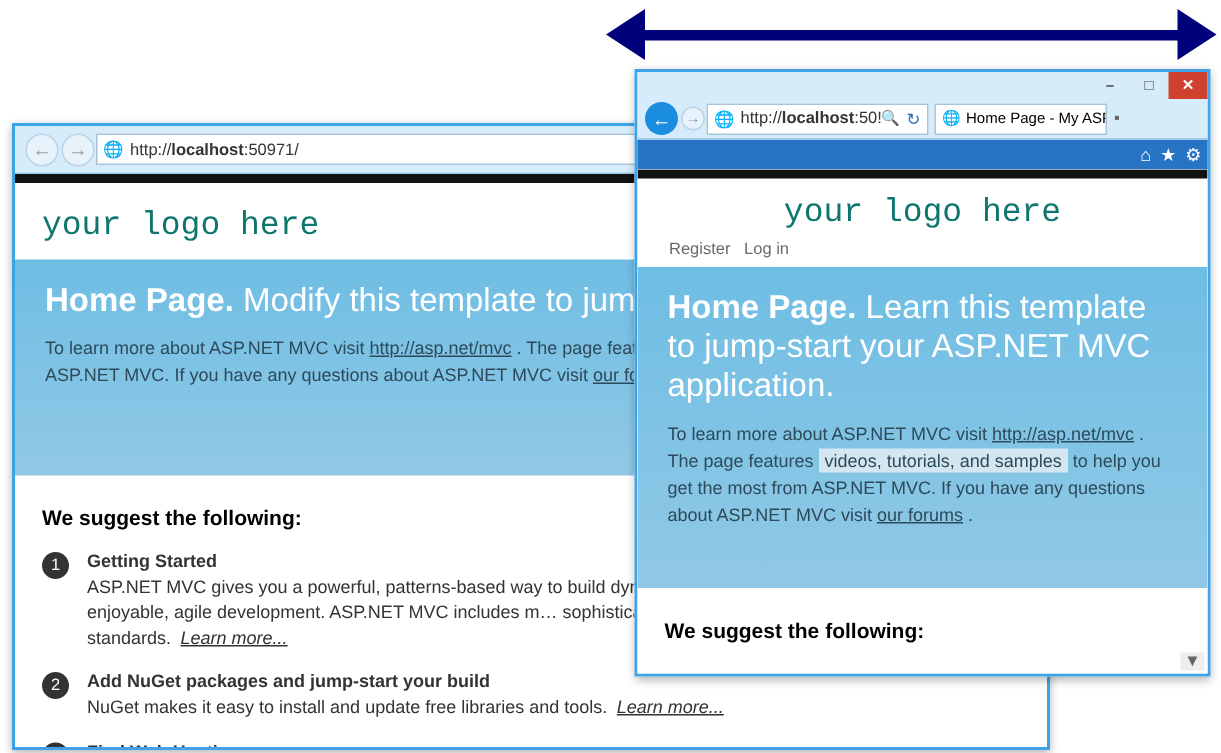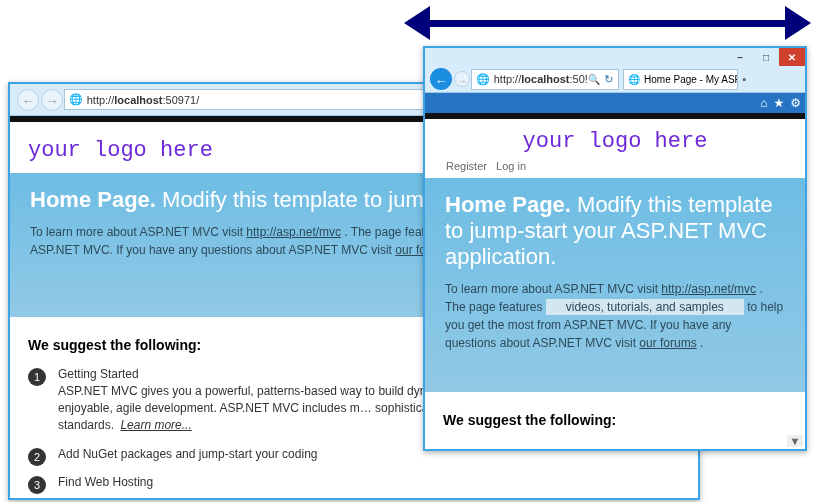--- a/index.html
+++ b/index.html
@@ -145,21 +145,21 @@
 
   
   .viewport { position: absolute; left: 0; right: 0; overflow: hidden; background: #fff; }
   .wide .viewport { top: 32px; bottom: 0; }
   .narrow .viewport { top: 65px; bottom: 0; }
   .blackbar { height: 6px; background: #111; }
   .page-inner { padding: 0 18px; }
   .logo {
     font-family: "Courier New", monospace;
     font-size: 22px;
-    color: #6d28d9;
+    color: #0f766e;
     padding: 16px 0 10px 0;
   }
   .narrow .logo { text-align: center; padding: 10px 0 4px; }
   .account-links {
     text-align: left;
     font-size: 11px;
     color: #6a6a6a;
     padding: 2px 0 6px;
   }
   .account-links span { margin: 0 3px; }
@@ -184,39 +184,39 @@
   }
   .hero h1 b { font-weight: 600; }
   .hero .lead { font-size: 12px; color: #2d4a5a; margin-top: 10px; line-height: 1.5; }
   .hero .lead a, .hero .lead .hl {
     color: #2d4a5a;
     margin-top: 48px;
   }
   .hero .lead a { text-decoration: underline; }
   .hero .lead .hl {
     background: #d4e7f1;
-    padding: 1px 20px;
+    padding: 1px 4px;
   }
   .suggest { padding: 20px 0 4px; }
   .suggest h3 { font-size: 14px; font-weight: 700; }
   .item { position: relative; margin: 14px 0 0 0; font-size: 12px; color: #333; }
   .wide .item { padding-left: 30px; }
   .bullet {
     position: absolute;
     left: 0; top: 1px;
     width: 18px; height: 18px;
     border-radius: 50%;
     background: #333;
     color: #fff;
     font-size: 11px;
     display: flex;
     align-items: center;
     justify-content: center;
   }
-  .item .t { font-weight: 400; display: block; margin-bottom: 2px; }
+  .item .t { font-weight: 700; display: block; margin-bottom: 2px; }
   .item .d { line-height: 1.4; }
   .item .lm { text-decoration: underline; margin-left: 3px; font-style: italic; }
 
   .scroller {
     position: absolute;
     right: 2px;
     bottom: 2px;
     font-size: 11px;
     color: #666;
     background: #eee;
@@ -261,21 +261,22 @@
       </div>
       <div class="suggest">
         <h3>We suggest the following:</h3>
         <div class="item">
           <span class="bullet">1</span>
           <span class="t">Getting Started</span>
           <span class="d"><span>ASP.NET MVC gives you a powerful, patterns-based way to build dynamic websit… control over markup for enjoyable, agile development. ASP.NET MVC includes m… sophisticated applications that use the latest web standards. </span><a class="lm">Learn more...</a></span>
         </div>
         <div class="item">
           <span class="bullet">2</span>
-          <span class="t">Add NuGet packages and jump-start your coding</span>
+          <span class="t">Add NuGet packages and jump-start your build</span>
+          <span class="d"><span>NuGet makes it easy to install and update free libraries and tools. </span><a class="lm">Learn more...</a></span>
         </div>
         <div class="item">
           <span class="bullet">3</span>
           <span class="t">Find Web Hosting</span>
 
         </div>
       </div>
     </div>
   </div>
 </div>
@@ -311,21 +312,21 @@
   </div>
   <div class="viewport">
     <div class="blackbar"></div>
     <div class="page-inner">
       <div class="logo">your logo here</div>
       <div class="account-links">
         <span>Register</span>
         <span>Log in</span>
       </div>
       <div class="hero">
-        <h1><b>Home Page.</b><span> Modify this template to jump-start your ASP.NET MVC application.</span></h1>
+        <h1><b>Home Page.</b><span> Learn this template to jump-start your ASP.NET MVC application.</span></h1>
         <div class="lead">
           <span>To learn more about ASP.NET MVC visit </span><a>http://asp.net/mvc</a><span> . The page features </span><span class="hl">videos, tutorials, and samples</span><span> to help you get the most from ASP.NET MVC. If you have any questions about ASP.NET MVC visit </span><a>our forums</a><span> .</span>
         </div>
       </div>
       <div class="suggest">
         <h3>We suggest the following:</h3>
 
       </div>
     </div>
     <div class="scroller">▼</div>

